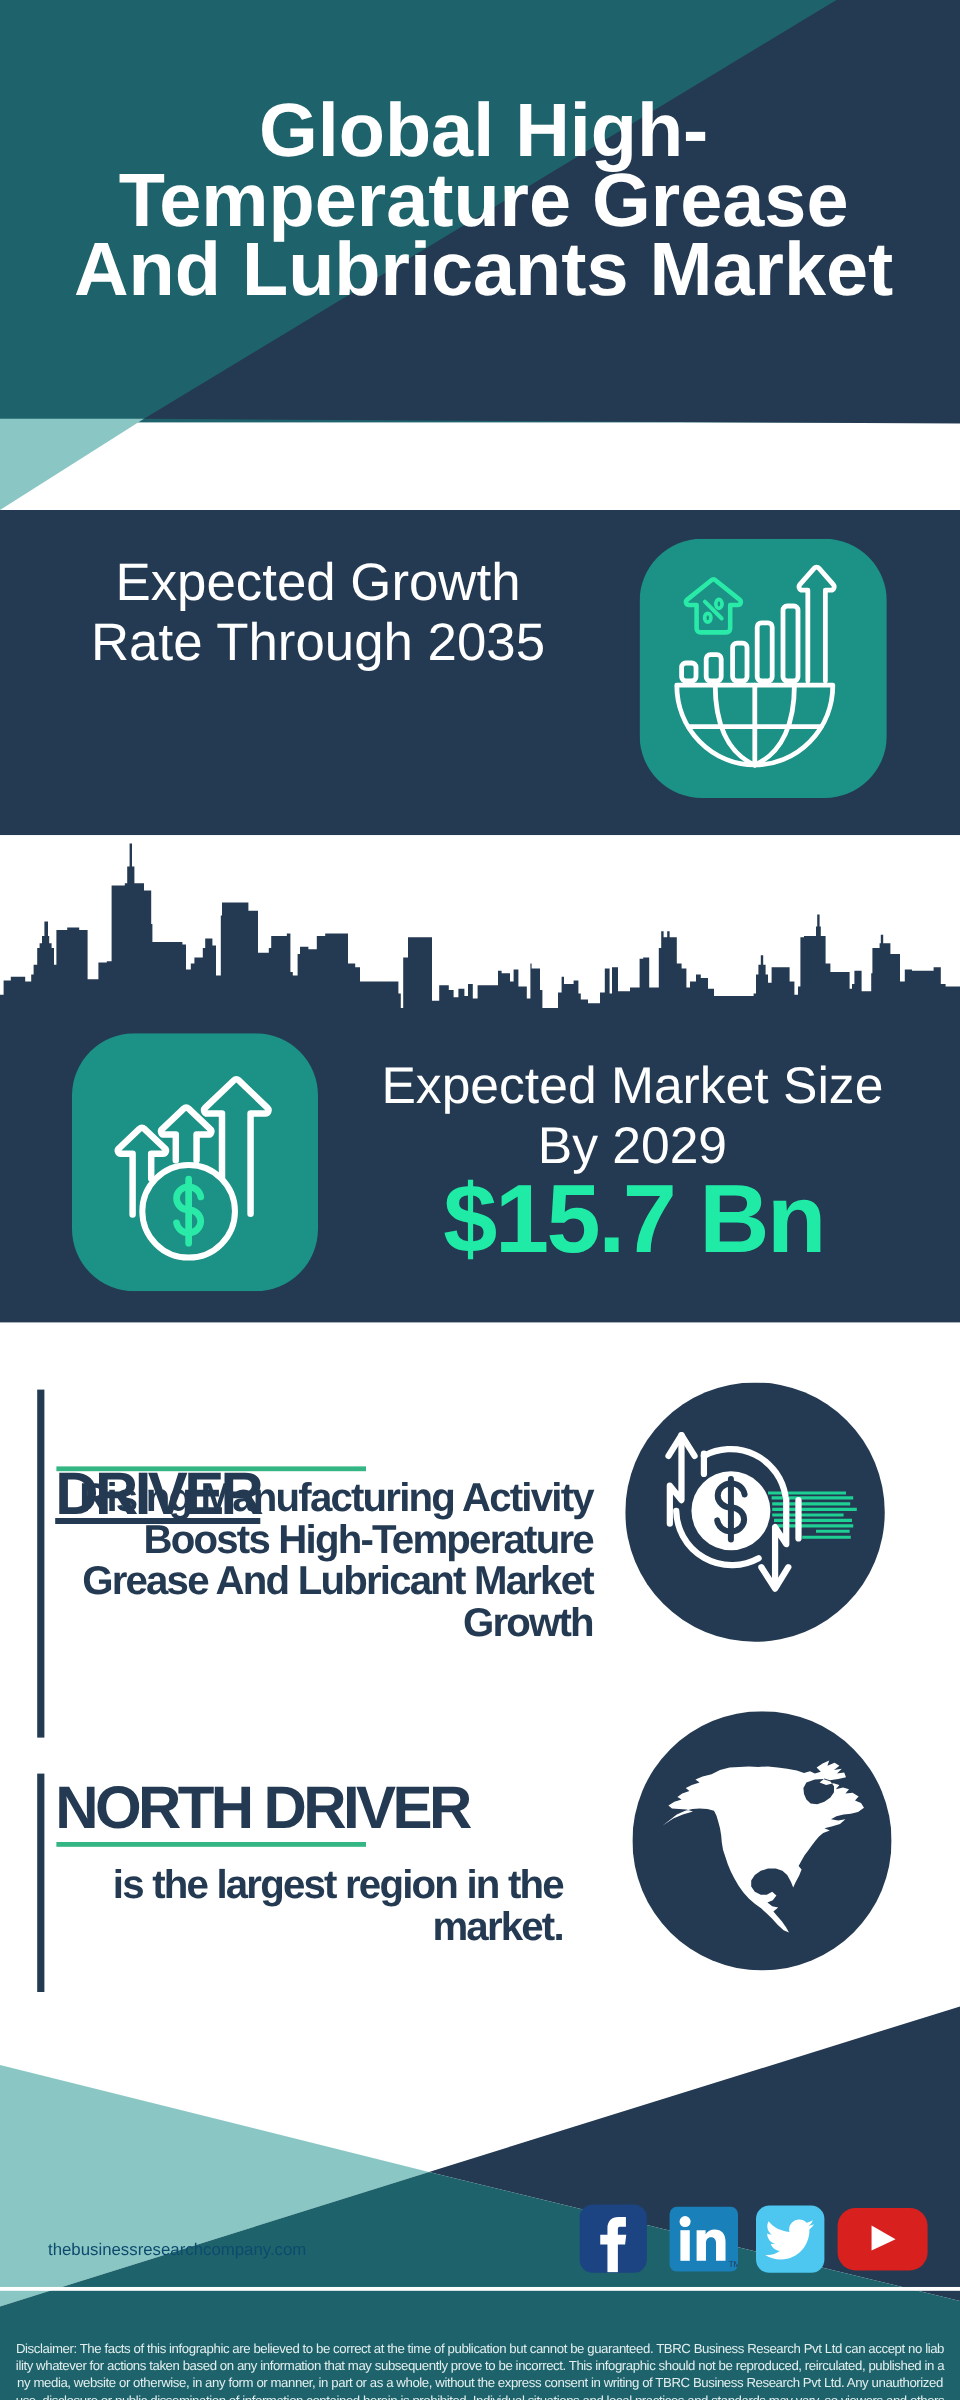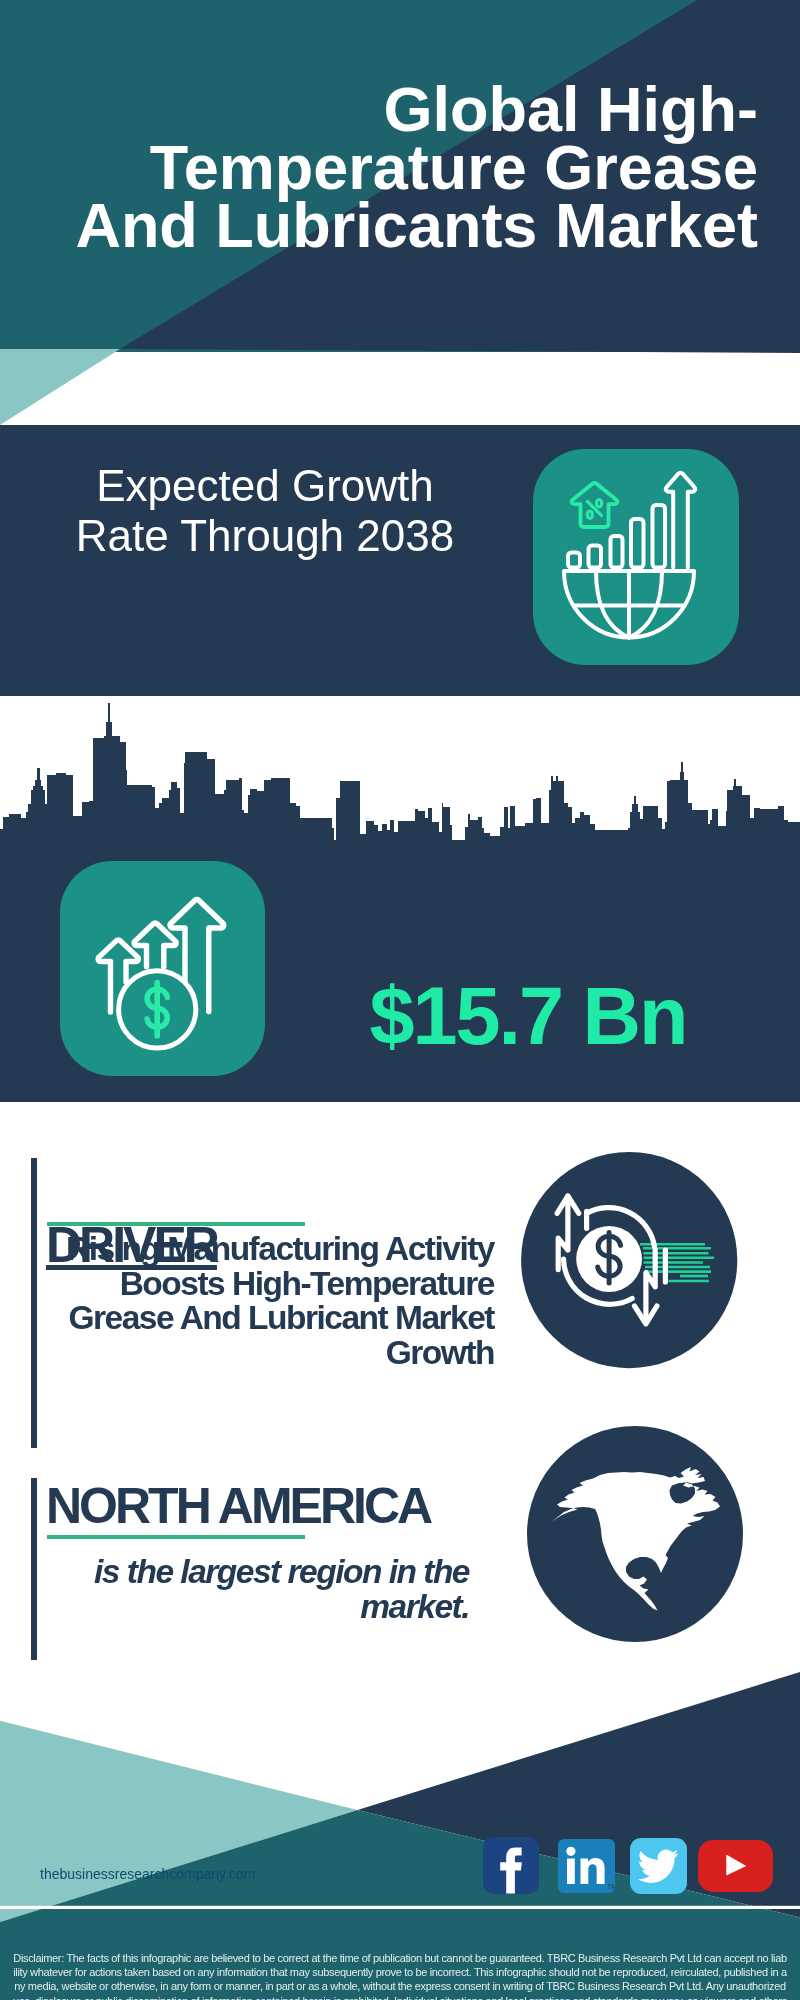--- a/index.html
+++ b/index.html
@@ -3,21 +3,21 @@
 <meta charset="utf-8">
 <style>
   * { margin:0; padding:0; box-sizing:border-box; }
   html,body { width:800px; height:2000px; background:#ffffff;
     font-family:"Liberation Sans", sans-serif; }
   #page { position:relative; width:800px; height:2000px; overflow:hidden; background:#ffffff; }
   svg { display:block; }
   .bgsvg { position:absolute; left:0; top:0; pointer-events:none; }
   .band { position:absolute; }
 
-  #header-title { position:absolute; left:48px; top:80px; width:710px; text-align:right;
+  #header-title { position:absolute; left:48px; top:80px; width:710px; text-align:center;
       font-size:63px; font-weight:bold; color:#ffffff; line-height:58px; }
 
   #stat1-label { position:absolute; left:64px; top:461px; width:402px; text-align:center;
       font-size:44px; color:#ffffff; line-height:50px; }
   #stat1-value { position:absolute; left:21px; top:575px; width:420px; text-align:center;
       font-size:83px; font-weight:bold; color:#1FEBA6; letter-spacing:-6px; padding-left:6px; }
 
   #stat2-label { position:absolute; left:306px; top:880px; width:442px; text-align:center;
       font-size:43px; color:#ffffff; line-height:50px; }
   #stat2-value { position:absolute; left:306px; top:970px; width:442px; text-align:center;
@@ -44,21 +44,21 @@
   <svg class="bgsvg" width="800" height="430" viewBox="0 0 800 430">
     <rect x="0" y="0" width="800" height="352" fill="#1E636B"></rect>
     <polygon points="697,0 800,0 800,353 120,349" fill="#243A52"></polygon>
     <polygon points="120,349 0,349 0,425" fill="#8AC7C4"></polygon>
   </svg>
 
   <div id="header-title">Global High-Temperature Grease And Lubricants Market</div>
 
   <div class="band" style="left:0;top:425px;width:800px;height:271px;background:#243A52;"></div>
 
-  <div id="stat1-label">Expected Growth Rate Through 2038</div>
+  <div id="stat1-label">Expected Growth Rate Through 2035</div>
 
   <svg class="bgsvg" style="left:533px;top:449px;" width="206" height="216" viewBox="0 0 206 216">
     <rect x="0" y="0" width="206" height="216" rx="52" ry="52" fill="#1C9186"></rect>
     <g fill="none" stroke="#ffffff" stroke-width="4" stroke-linecap="round" stroke-linejoin="round">
       <rect x="35" y="103.5" width="12" height="15" rx="3.5"></rect>
       <rect x="55.5" y="96.5" width="12.5" height="22" rx="3.5"></rect>
       <rect x="77.5" y="87" width="12" height="31.5" rx="3.5"></rect>
       <rect x="98" y="70" width="12.5" height="48.5" rx="3.5"></rect>
       <rect x="119.5" y="56" width="12.5" height="62.5" rx="3.5"></rect>
       <path d="M140.2,118.5 V42.8 h-4.6 a2.8,2.8 0 0 1 -2.1,-4.6 l11.9,-13.6 a2.8,2.8 0 0 1 4.2,0 l11.9,13.6 a2.8,2.8 0 0 1 -2.1,4.6 h-4.6 V118.5"></path>
@@ -94,20 +94,21 @@
       <path d="M125,150.5 V67 h-12.2 a2.8,2.8 0 0 1 -1.9,-4.8 l24.1,-23 a2.8,2.8 0 0 1 3.8,0 l24.1,23 a2.8,2.8 0 0 1 -1.9,4.8 H148.8 V150.5"></path>
 
       <circle cx="97.2" cy="148.4" r="38.6" stroke-width="5" fill="#1C9186"></circle>
     </g>
     <g fill="none" stroke="#2AEAA7" stroke-width="5.6" stroke-linecap="round" stroke-linejoin="round">
       <path d="M97.2,121.5 V175"></path>
       <path d="M107.3,136.4 a10.1,10.1 0 0 0 -10.1,-8.4 a10.1,9.6 0 0 0 0,19.2 a10.1,9.6 0 0 1 0,19.2 a10.1,10.1 0 0 1 -10.1,-8.4"></path>
     </g>
   </svg>
 
+  <div id="stat2-label">Expected Market Size By 2029</div>
   <div id="stat2-value">$15.7 Bn</div>
 
   <div class="card-bar" style="top:1158px;height:290px;"></div>
   <div class="card-title" style="top:1216px;text-decoration:underline;">DRIVER</div>
   <div class="card-rule" style="top:1222px;height:4px;"></div>
   <div class="card-body" style="top:1232px;width:445px;">Rising Manufacturing Activity Boosts High-Temperature Grease And Lubricant Market Growth</div>
 
   <svg class="bgsvg" style="left:521px;top:1152px;" width="217" height="217" viewBox="0 0 217 217">
     <circle cx="108.2" cy="108.1" r="108.1" fill="#243A52"></circle>
     <g stroke="#1ED094" stroke-width="2.6" stroke-linecap="butt">
@@ -138,23 +139,23 @@
       <path d="M144.4,98 V130"></path>
     </g>
     <circle cx="88.1" cy="107" r="32.9" fill="#ffffff"></circle>
     <g fill="none" stroke="#243A52" stroke-width="5" stroke-linecap="round" stroke-linejoin="round">
       <path d="M88.1,80.5 V131"></path>
       <path d="M99.5,93.4 a11,11 0 0 0 -11.4,-9.2 a11,10 0 0 0 0,20 a11,10 0 0 1 0,20 a11,11 0 0 1 -11.4,-9.2"></path>
     </g>
   </svg>
 
   <div class="card-bar" style="top:1478px;height:191px;"></div>
-  <div class="card-title" style="top:1477px;">NORTH AMERICA</div>
+  <div class="card-title" style="top:1477px;">NORTH DRIVER</div>
   <div class="card-rule" style="top:1535px;height:4px;"></div>
-  <div class="card-body" style="top:1555px;width:420px;font-style:italic;">is the largest region in the market.</div>
+  <div class="card-body" style="top:1555px;width:420px;">is the largest region in the market.</div>
 
   <svg class="bgsvg" style="left:527px;top:1426px;" width="216" height="216" viewBox="0 0 216 216">
     <circle cx="108" cy="108" r="108" fill="#243A52"></circle>
     <path d="M66.0,52.5 L73.0,49.0 L81.0,47.0 L89.0,46.4 L97.0,46.0 L105.0,46.4 L113.0,46.0 L121.0,47.0 L129.0,48.0 L137.0,49.5 L143.0,51.5 L148.0,50.0 L152.0,52.0 L157.0,50.5 L153.5,47.0 L158.5,43.5 L164.0,41.0 L162.5,45.5 L168.5,43.0 L172.5,45.5 L168.0,49.0 L174.5,48.0 L170.5,52.0 L176.5,51.0 L178.0,55.0 L171.5,56.5 L164.5,57.5 L160.0,56.0 L156.0,59.5 L161.5,61.5 L167.5,60.0 L172.5,61.5 L169.5,65.0 L175.5,63.5 L180.5,65.0 L177.5,68.5 L183.5,68.0 L188.5,71.0 L185.5,74.5 L190.5,76.5 L193.0,80.5 L188.0,84.0 L182.0,85.5 L176.0,86.0 L170.0,87.5 L165.5,90.0 L171.5,91.0 L177.5,90.0 L173.0,94.0 L166.0,96.0 L160.0,97.5 L164.5,99.5 L159.0,101.5 L155.5,104.5 L152.5,108.0 L149.5,112.0 L146.5,116.0 L143.5,120.0 L141.0,124.5 L138.5,129.0 L141.0,132.0 L139.0,137.0 L136.0,142.5 L134.0,147.0 L132.0,142.0 L129.0,136.5 L125.0,133.0 L119.5,131.0 L113.0,131.0 L107.0,133.0 L102.0,136.5 L99.0,141.0 L99.0,146.0 L102.0,150.5 L107.0,153.0 L112.0,153.0 L116.5,150.5 L120.0,153.5 L117.0,157.5 L112.5,159.5 L116.5,162.5 L121.5,163.5 L117.5,167.0 L120.5,170.5 L124.5,175.0 L128.0,180.0 L130.5,184.5 L126.0,182.5 L121.0,178.0 L116.5,173.0 L112.0,168.5 L107.5,164.5 L102.0,160.5 L97.0,156.0 L92.5,151.0 L88.5,145.5 L85.0,139.5 L82.0,133.5 L79.5,127.5 L77.5,121.5 L75.5,115.5 L74.5,109.5 L74.0,103.5 L73.0,97.5 L71.5,92.0 L70.0,87.0 L68.0,83.0 L62.5,81.5 L56.0,81.0 L50.0,81.5 L44.0,83.0 L37.0,86.0 L25.0,95.5 L34.0,89.5 L42.0,86.0 L50.5,83.5 L45.0,82.0 L39.0,81.5 L33.0,81.0 L30.0,78.5 L35.0,75.5 L41.0,73.5 L37.5,71.5 L41.5,68.5 L47.5,66.5 L44.5,64.0 L49.5,61.5 L56.0,59.5 L52.5,57.0 L58.5,54.5 Z M145.0,59.5 L152.0,57.0 L159.0,56.5 L165.0,58.5 L168.0,62.5 L168.0,67.5 L165.0,72.0 L160.0,75.5 L154.0,77.5 L148.5,77.0 L145.0,73.5 L143.0,69.0 L142.5,64.0 Z" fill="#ffffff" fill-rule="evenodd"></path>
   </svg>
 
   <svg class="bgsvg" style="left:0;top:1660px;" width="800" height="340" viewBox="0 0 800 340">
     <rect x="0" y="0" width="800" height="340" fill="#ffffff"></rect>
     <polygon points="0,60.75 357.5,150 0,262" fill="#8AC7C4"></polygon>
     <polygon points="800,12 357.5,150 800,257.5" fill="#243A52"></polygon>

